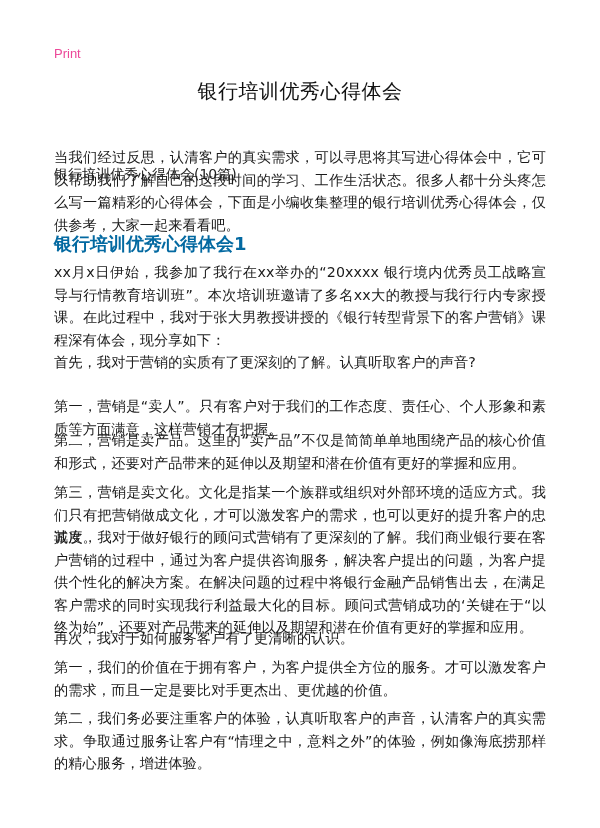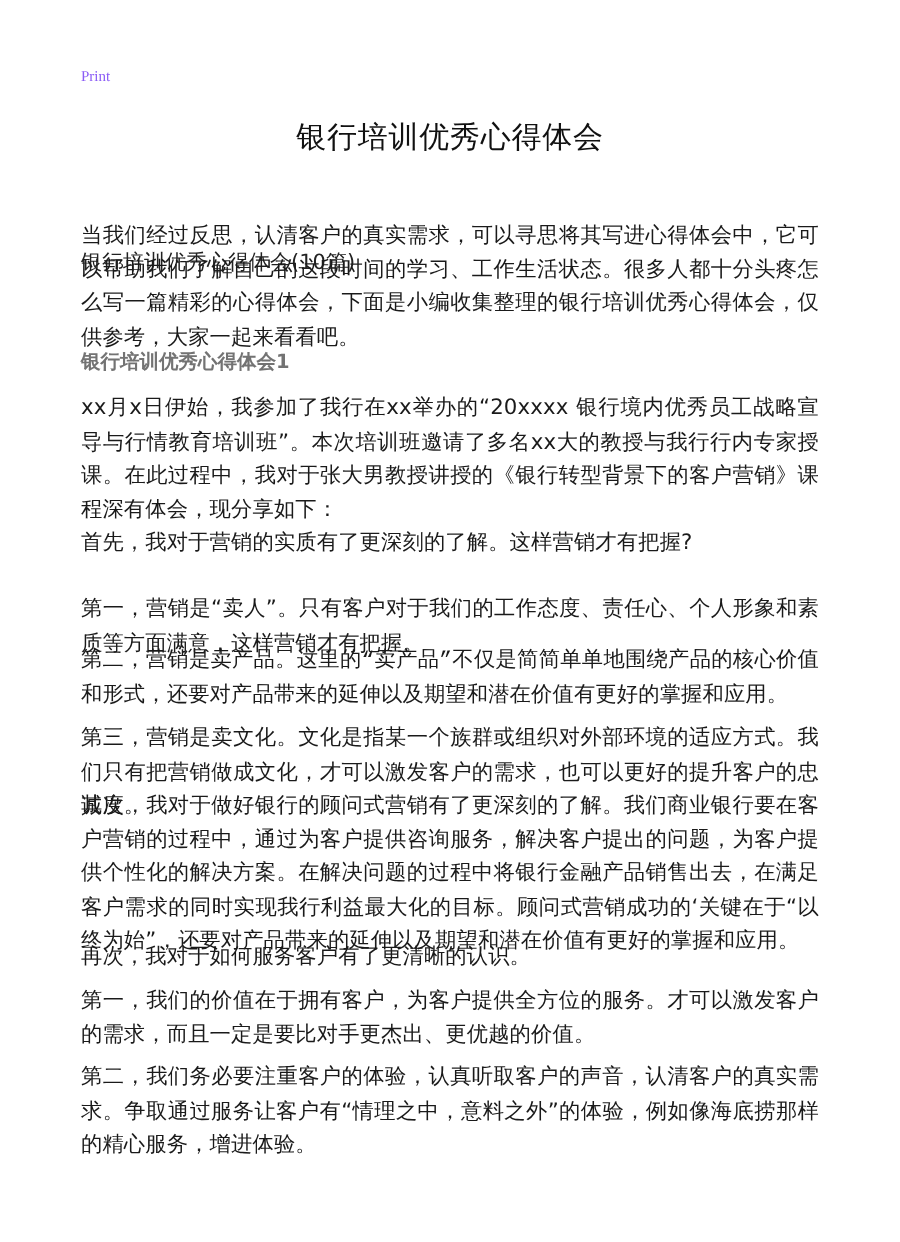--- a/index.html
+++ b/index.html
@@ -3,55 +3,55 @@
 <meta charset="utf-8">
 <style>
   html, body { margin: 0; padding: 0; background: #ffffff; }
   body {
     width: 600px; height: 828px; overflow: hidden; position: relative;
     font-family: "DejaVu Sans", "Liberation Sans", sans-serif;
     color: #111111;
   }
   .print-label {
     position: absolute; left: 54px; top: 46px;
-    font-family: Liberation Serif, serif;
-    font-size: 10px; color: #8b5cf6;
+    font-family: Liberation Sans, sans-serif;
+    font-size: 13px; color: #ec4899;
   }
   .doc-title {
     position: absolute; left: 0; top: 78px; width: 600px; text-align: center;
     font-size: 20px; color: #111; letter-spacing: 0.5px;
   }
   .doc-subtitle {
     position: absolute; left: 54px; top: 118px;
     font-size: 14px; color: #222; margin-top: 48px;
   }
   .para {
     position: absolute; left: 54px; width: 492px;
     font-size: 14.2px; line-height: 22.5px; color: #1a1a1a;
     text-align: justify; letter-spacing: 0.1px;
   }
   .section-heading {
     position: absolute; left: 54px; top: 232px;
-    font-size: 13px; font-weight: bold; color: #737373;
+    font-size: 18px; font-weight: bold; color: #0369a1;
   }
 </style>
 </head>
 <body>
 
 <div class="print-label">Print</div>
 
 <div class="doc-title">银行培训优秀心得体会</div>
 
 <div class="doc-subtitle">银行培训优秀心得体会(10篇)</div>
 
 <div class="para" style="top:146px;">当我们经过反思，认清客户的真实需求，可以寻思将其写进心得体会中，它可以帮助我们了解自己的这段时间的学习、工作生活状态。很多人都十分头疼怎么写一篇精彩的心得体会，下面是小编收集整理的银行培训优秀心得体会，仅供参考，大家一起来看看吧。</div>
 
 <div class="section-heading">银行培训优秀心得体会1</div>
 
 <div class="para" style="top:261px;">xx月x日伊始，我参加了我行在xx举办的“20xxxx 银行境内优秀员工战略宣导与行情教育培训班”。本次培训班邀请了多名xx大的教授与我行行内专家授课。在此过程中，我对于张大男教授讲授的《银行转型背景下的客户营销》课程深有体会，现分享如下：</div>
-<div class="para" style="top:351px;">首先，我对于营销的实质有了更深刻的了解。这样营销才有把握?</div>
+<div class="para" style="top:351px;">首先，我对于营销的实质有了更深刻的了解。认真听取客户的声音?</div>
 <div class="para" style="top:395px;">第一，营销是“卖人”。只有客户对于我们的工作态度、责任心、个人形象和素质等方面满意，这样营销才有把握。</div>
 <div class="para" style="top:430px;font-family:Liberation Mono, monospace;">第二，营销是卖产品。这里的“卖产品”不仅是简简单单地围绕产品的核心价值和形式，还要对产品带来的延伸以及期望和潜在价值有更好的掌握和应用。</div>
 <div class="para" style="top:481px;">第三，营销是卖文化。文化是指某一个族群或组织对外部环境的适应方式。我们只有把营销做成文化，才可以激发客户的需求，也可以更好的提升客户的忠诚度。</div>
 <div class="para" style="top:526px;">其次，我对于做好银行的顾问式营销有了更深刻的了解。我们商业银行要在客户营销的过程中，通过为客户提供咨询服务，解决客户提出的问题，为客户提供个性化的解决方案。在解决问题的过程中将银行金融产品销售出去，在满足客户需求的同时实现我行利益最大化的目标。顾问式营销成功的‘关键在于“以终为始”，还要对产品带来的延伸以及期望和潜在价值有更好的掌握和应用。</div>
 <div class="para" style="top:627px;">再次，我对于如何服务客户有了更清晰的认识。</div>
 <div class="para" style="top:656px;">第一，我们的价值在于拥有客户，为客户提供全方位的服务。才可以激发客户的需求，而且一定是要比对手更杰出、更优越的价值。</div>
 <div class="para" style="top:707px;">第二，我们务必要注重客户的体验，认真听取客户的声音，认清客户的真实需求。争取通过服务让客户有“情理之中，意料之外”的体验，例如像海底捞那样的精心服务，增进体验。</div>
 
 </body></html>

